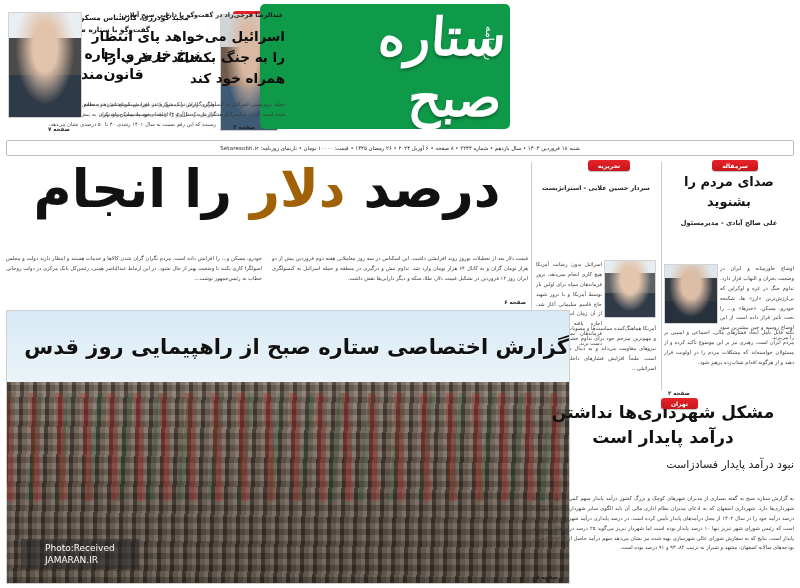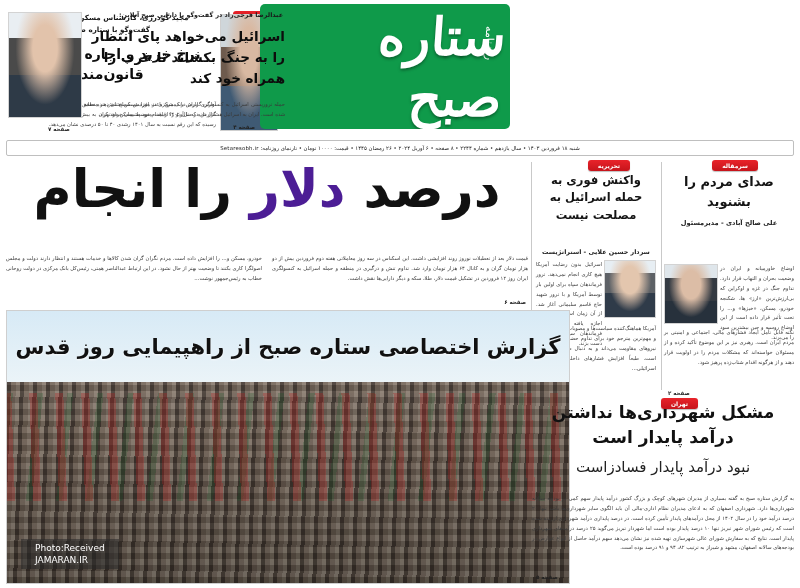--- a/index.html
+++ b/index.html
@@ -127,21 +127,21 @@
   .cm-body2{position:absolute;right:0;left:0;top:164px;}
   .cm-page{position:absolute;left:4px;bottom:-4px;}
 
   
   .lead{position:absolute;left:6px;right:272px;top:158px;height:145px;}
   .lead-head{
     position:absolute;left:0;right:0;top:4px;
     font-size:52px;font-weight:bold;line-height:1.05;
     text-align:center;color:#111;white-space:nowrap;
   }
-  .lead-head .hl{color:#4c1d95;}
+  .lead-head .hl{color:#a16207;}
   .lead-cols{position:absolute;left:0;right:0;top:96px;display:flex;gap:10px;}
   .lead-cols > div{flex:1;}
   .lead-page{position:absolute;right:2px;bottom:-2px;}
 
   
   .bigphoto{
     position:absolute;left:6px;top:310px;width:562px;height:272px;
     overflow:hidden;border:1px solid #cfcfcf;
     background:linear-gradient(180deg,#cfe4f2 0 26%,#b9c9cf 26% 40%,#8e8578 40% 100%);
   }
@@ -152,35 +152,35 @@
       repeating-linear-gradient(92deg,rgba(40,30,25,.55) 0 4px,rgba(120,100,85,.35) 4px 9px,rgba(200,180,160,.25) 9px 13px),
       repeating-linear-gradient(0deg,rgba(0,0,0,.22) 0 6px,rgba(255,255,255,.10) 6px 12px),
       linear-gradient(180deg,#6f6257,#3b3731);
     opacity:.96;}
   .bp-flags{position:absolute;left:0;right:0;bottom:30%;height:40%;
     background:
       repeating-linear-gradient(88deg,rgba(180,30,30,.30) 0 8px,rgba(255,255,255,0) 8px 26px),
       repeating-linear-gradient(96deg,rgba(20,90,40,.22) 0 6px,rgba(255,255,255,0) 6px 30px);}
   .bp-head{
     position:absolute;left:0;right:0;top:24px;
-    font-size:21px;font-weight:bold;color:#111;text-align:center;
+    font-size:21px;font-weight:bold;color:#111;text-align:right;
     text-shadow:0 1px 2px rgba(255,255,255,.85);white-space:nowrap;
   }
   .bp-credit{
     position:absolute;left:14px;bottom:14px;
     background:rgba(40,40,40,.55);color:#fff;
     font-family:"DejaVu Sans","Liberation Sans",sans-serif;
-    font-size:9px;line-height:1.35;padding:3px 14px;direction:ltr;text-align:left;
+    font-size:9px;line-height:1.35;padding:3px 24px;direction:ltr;text-align:left;
   }
 
   
   .muni{position:absolute;right:6px;top:398px;width:262px;height:184px;}
   .mu-tag{position:absolute;right:96px;top:-7px;}
   .mu-head{margin-top:2px;font-size:17px;font-weight:bold;line-height:1.45;text-align:center;color:#111;}
-  .mu-sub{margin-top:9px;font-size:15px;text-align:center;color:#222;}
+  .mu-sub{margin-top:9px;font-size:11px;text-align:right;color:#222;}
   .mu-body{position:absolute;left:0;right:0;top:96px;}
   .mu-page{position:absolute;left:4px;bottom:2px;}
 </style>
 </head>
 <body>
 
 <div class="page">
 
   <div class="topstrip">
 
@@ -224,21 +224,20 @@
     <div class="ed-photo"></div>
     <div class="ed-body tiny">اوضاع خاورمیانه و ایران در وضعیت بحران و التهاب قرار دارد. تداوم جنگ در غزه و اوکراین که بی‌ارزش‌ترین «ارز» ها، شکنجه خودرو، مسکن، «خیزها» و… را تحت تأثیر قرار داده است از این اوضاع روسیه و چین بیشترین سود را می‌برند.</div>
     <div class="ed-body2 tiny">نکته قابل تأمل ایجاد فشارهای مالی، اجتماعی و امنیتی بر مردم ایران است. رهبری نیز بر این موضوع تأکید کرده و از مسئولان خواسته‌اند که مشکلات مردم را در اولویت قرار دهند و از هرگونه اقدام شتاب‌زده پرهیز شود.</div>
     <div class="ed-page pagenum">صفحه ۲</div>
   </div>
 
   <div class="commentary">
     <div class="cm-tag">
       <span class="red-tag">تحریریه</span>
     </div>
-    <div class="cm-head">واکنش فوری به حمله اسرائیل به مصلحت نیست</div>
     <div class="cm-author">سردار حسین علایی - استراتژیست</div>
     <div class="cm-photo"></div>
     <div class="cm-body tiny">اسرائیل بدون رضایت آمریکا هیچ کاری انجام نمی‌دهد. ترور فرماندهان سپاه برای اولین بار توسط آمریکا و با ترور شهید حاج قاسم سلیمانی آغاز شد. از آن زمان است که اسرائیل اجازه یافته تا به ترور فرماندهان سپاه در سوریه دست بزند.</div>
     <div class="cm-body2 tiny">آمریکا هماهنگ‌کننده سیاست‌ها و مصوبات اسرائیل است و مهم‌ترین مترجم خود برای تداوم حضور در منطقه را نیروهای مقاومت می‌داند و به دنبال ضربه‌زدن به آن است. طبعاً افزایش فشارهای داخلی برای دولت اسرائیلی…</div>
     <div class="cm-page pagenum">صفحه ۲</div>
   </div>
 
   <div class="lead">
     <div class="lead-head">
       <span>درصد </span><span class="hl">دلار</span><span> را انجام</span>

